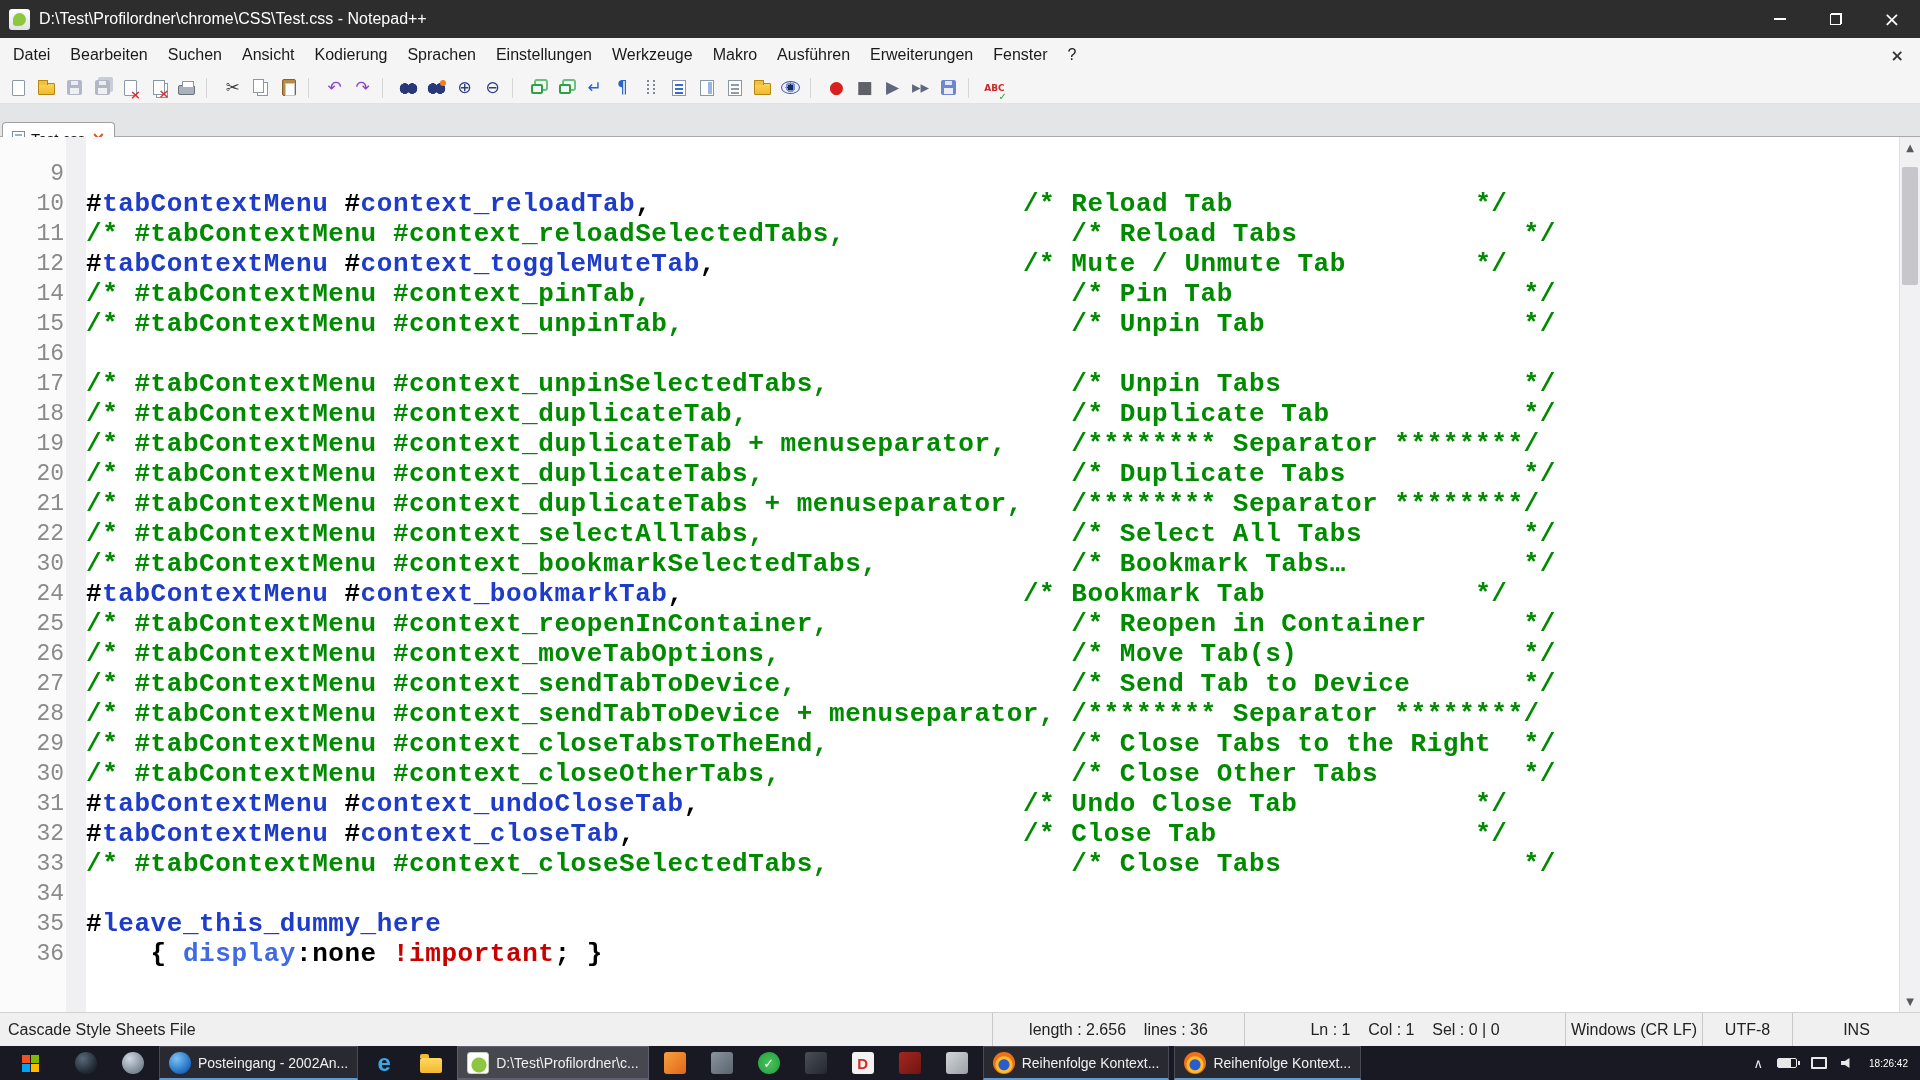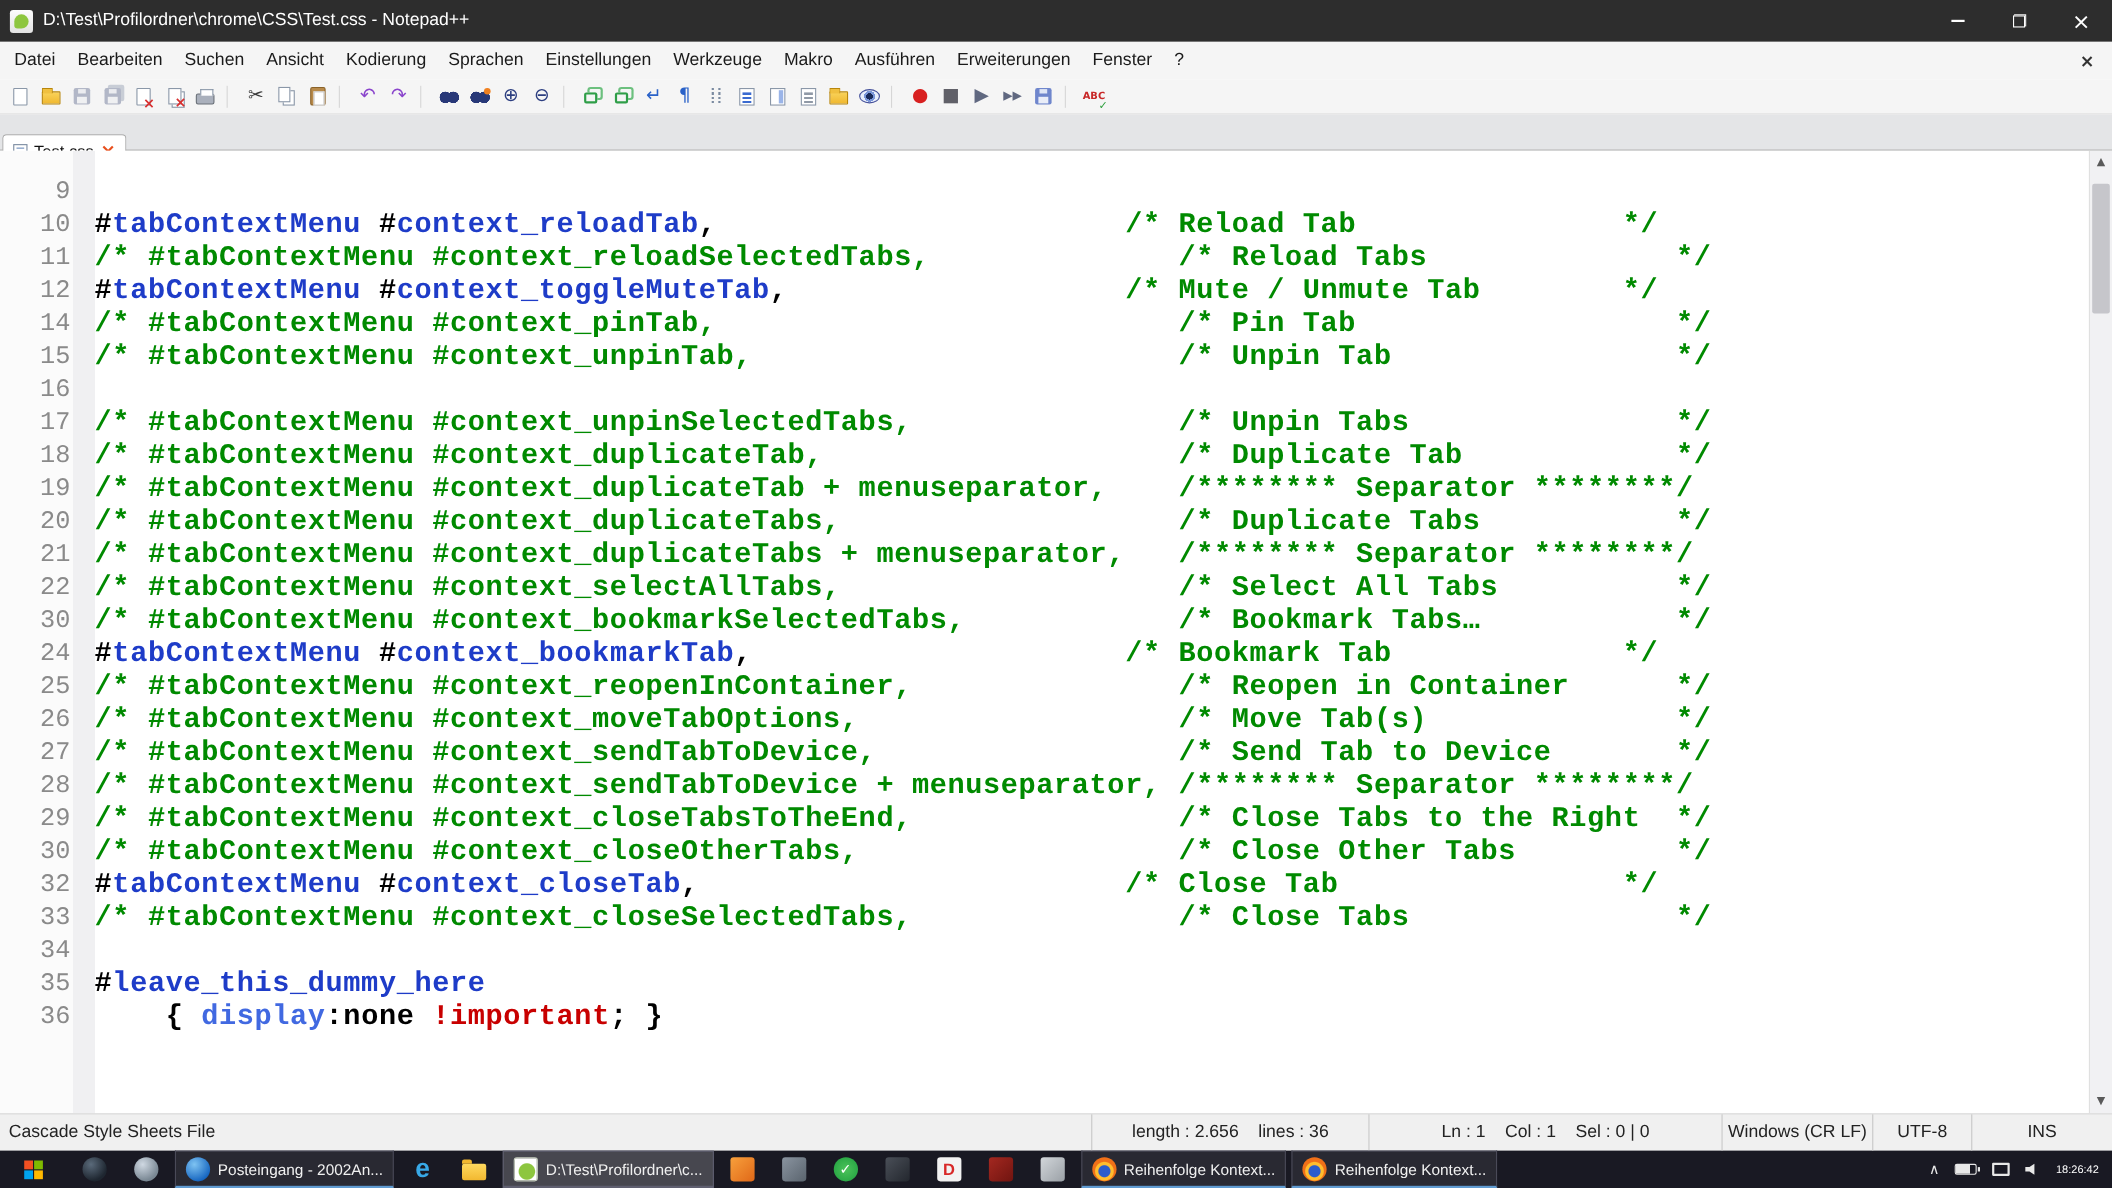--- a/index.html
+++ b/index.html
@@ -339,20 +339,24 @@
       </div>
       <div class="eline">
         <span class="lnum">29</span>
         <span class="lcode"><span class="tk-cmt">/* #tabContextMenu #context_closeTabsToTheEnd,               /* Close Tabs to the Right  */</span></span>
       </div>
       <div class="eline">
         <span class="lnum">30</span>
         <span class="lcode"><span class="tk-cmt">/* #tabContextMenu #context_closeOtherTabs,                  /* Close Other Tabs         */</span></span>
       </div>
       <div class="eline">
+        <span class="lnum">31</span>
+        <span class="lcode"><span class="tk-hash">#</span><span class="tk-id">tabContextMenu</span><span class="tk-pln"> </span><span class="tk-hash">#</span><span class="tk-id">context_undoCloseTab</span><span class="tk-pln">,</span><span class="tk-pln">                    </span><span class="tk-cmt">/* Undo Close Tab           */</span></span>
+      </div>
+      <div class="eline">
         <span class="lnum">32</span>
         <span class="lcode"><span class="tk-hash">#</span><span class="tk-id">tabContextMenu</span><span class="tk-pln"> </span><span class="tk-hash">#</span><span class="tk-id">context_closeTab</span><span class="tk-pln">,</span><span class="tk-pln">                        </span><span class="tk-cmt">/* Close Tab                */</span></span>
       </div>
       <div class="eline">
         <span class="lnum">33</span>
         <span class="lcode"><span class="tk-cmt">/* #tabContextMenu #context_closeSelectedTabs,               /* Close Tabs               */</span></span>
       </div>
       <div class="eline">
         <span class="lnum">34</span>
         <span class="lcode"></span>

